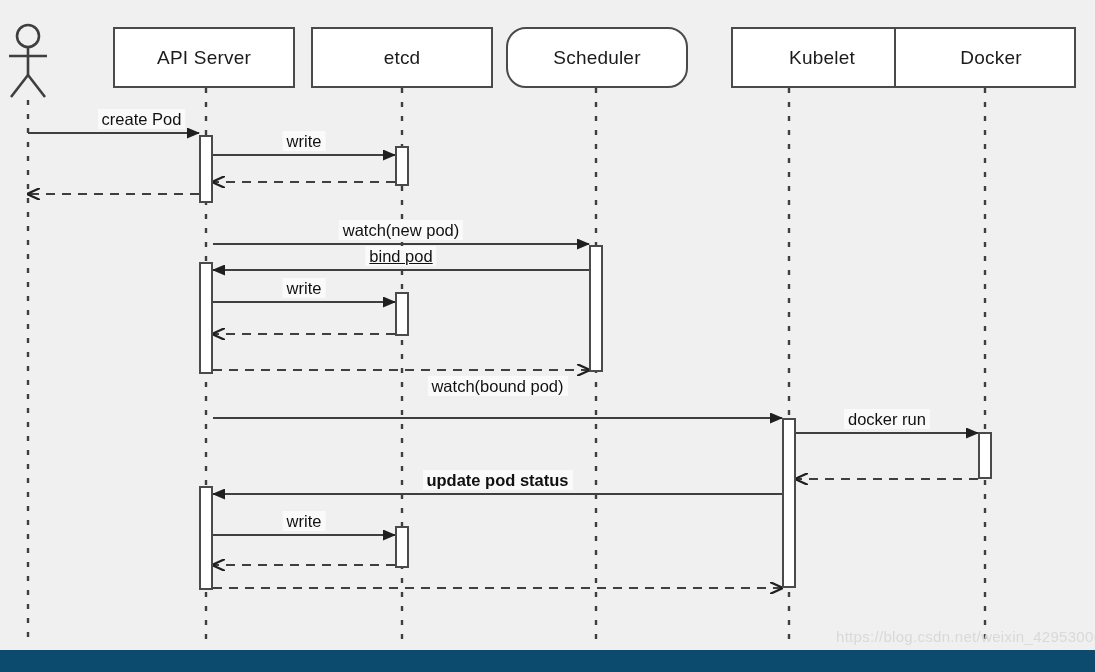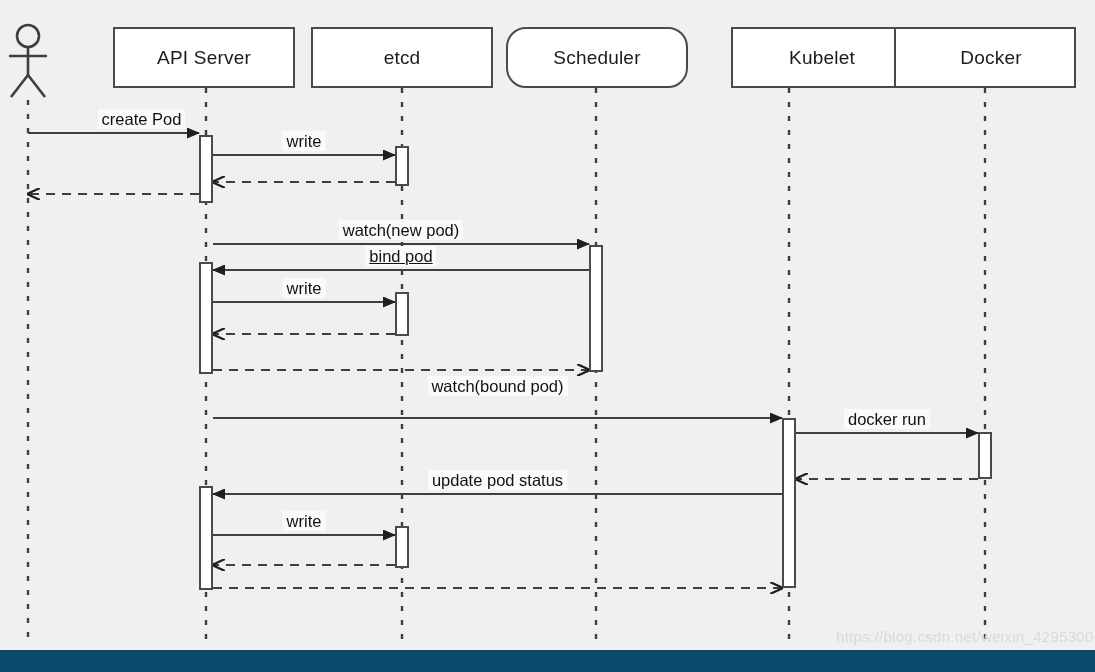--- a/index.html
+++ b/index.html
@@ -93,18 +93,18 @@
       <div class="actbar" style="left: 395px; top: 526px; width: 14px; height: 42px;"></div>
     </div>
   <div id="labels">
       <div class="msglabel" style="left: 113.5px; top: 109px; margin-left: 28px;">create Pod</div>
       <div class="msglabel" style="left: 304px; top: 131px;">write</div>
       <div class="msglabel" style="left: 401px; top: 220px;">watch(new pod)</div>
       <div class="msglabel" style="left: 401px; top: 246px; text-decoration: underline;">bind pod</div>
       <div class="msglabel" style="left: 304px; top: 278px;">write</div>
       <div class="msglabel" style="left: 497.5px; top: 376px;">watch(bound pod)</div>
       <div class="msglabel" style="left: 887px; top: 409px;">docker run</div>
-      <div class="msglabel" style="left: 497.5px; top: 470px;">update pod status</div>
+      <div class="msglabel" style="left: 497.5px; top: 470px; font-weight: bold;">update pod status</div>
       <div class="msglabel" style="left: 304px; top: 511px;">write</div>
     </div>
 
   <div id="watermark" style="left:836px;top:628px;">https://blog.csdn.net/weixin_42953006</div>
 </div>
 
 </body></html>

